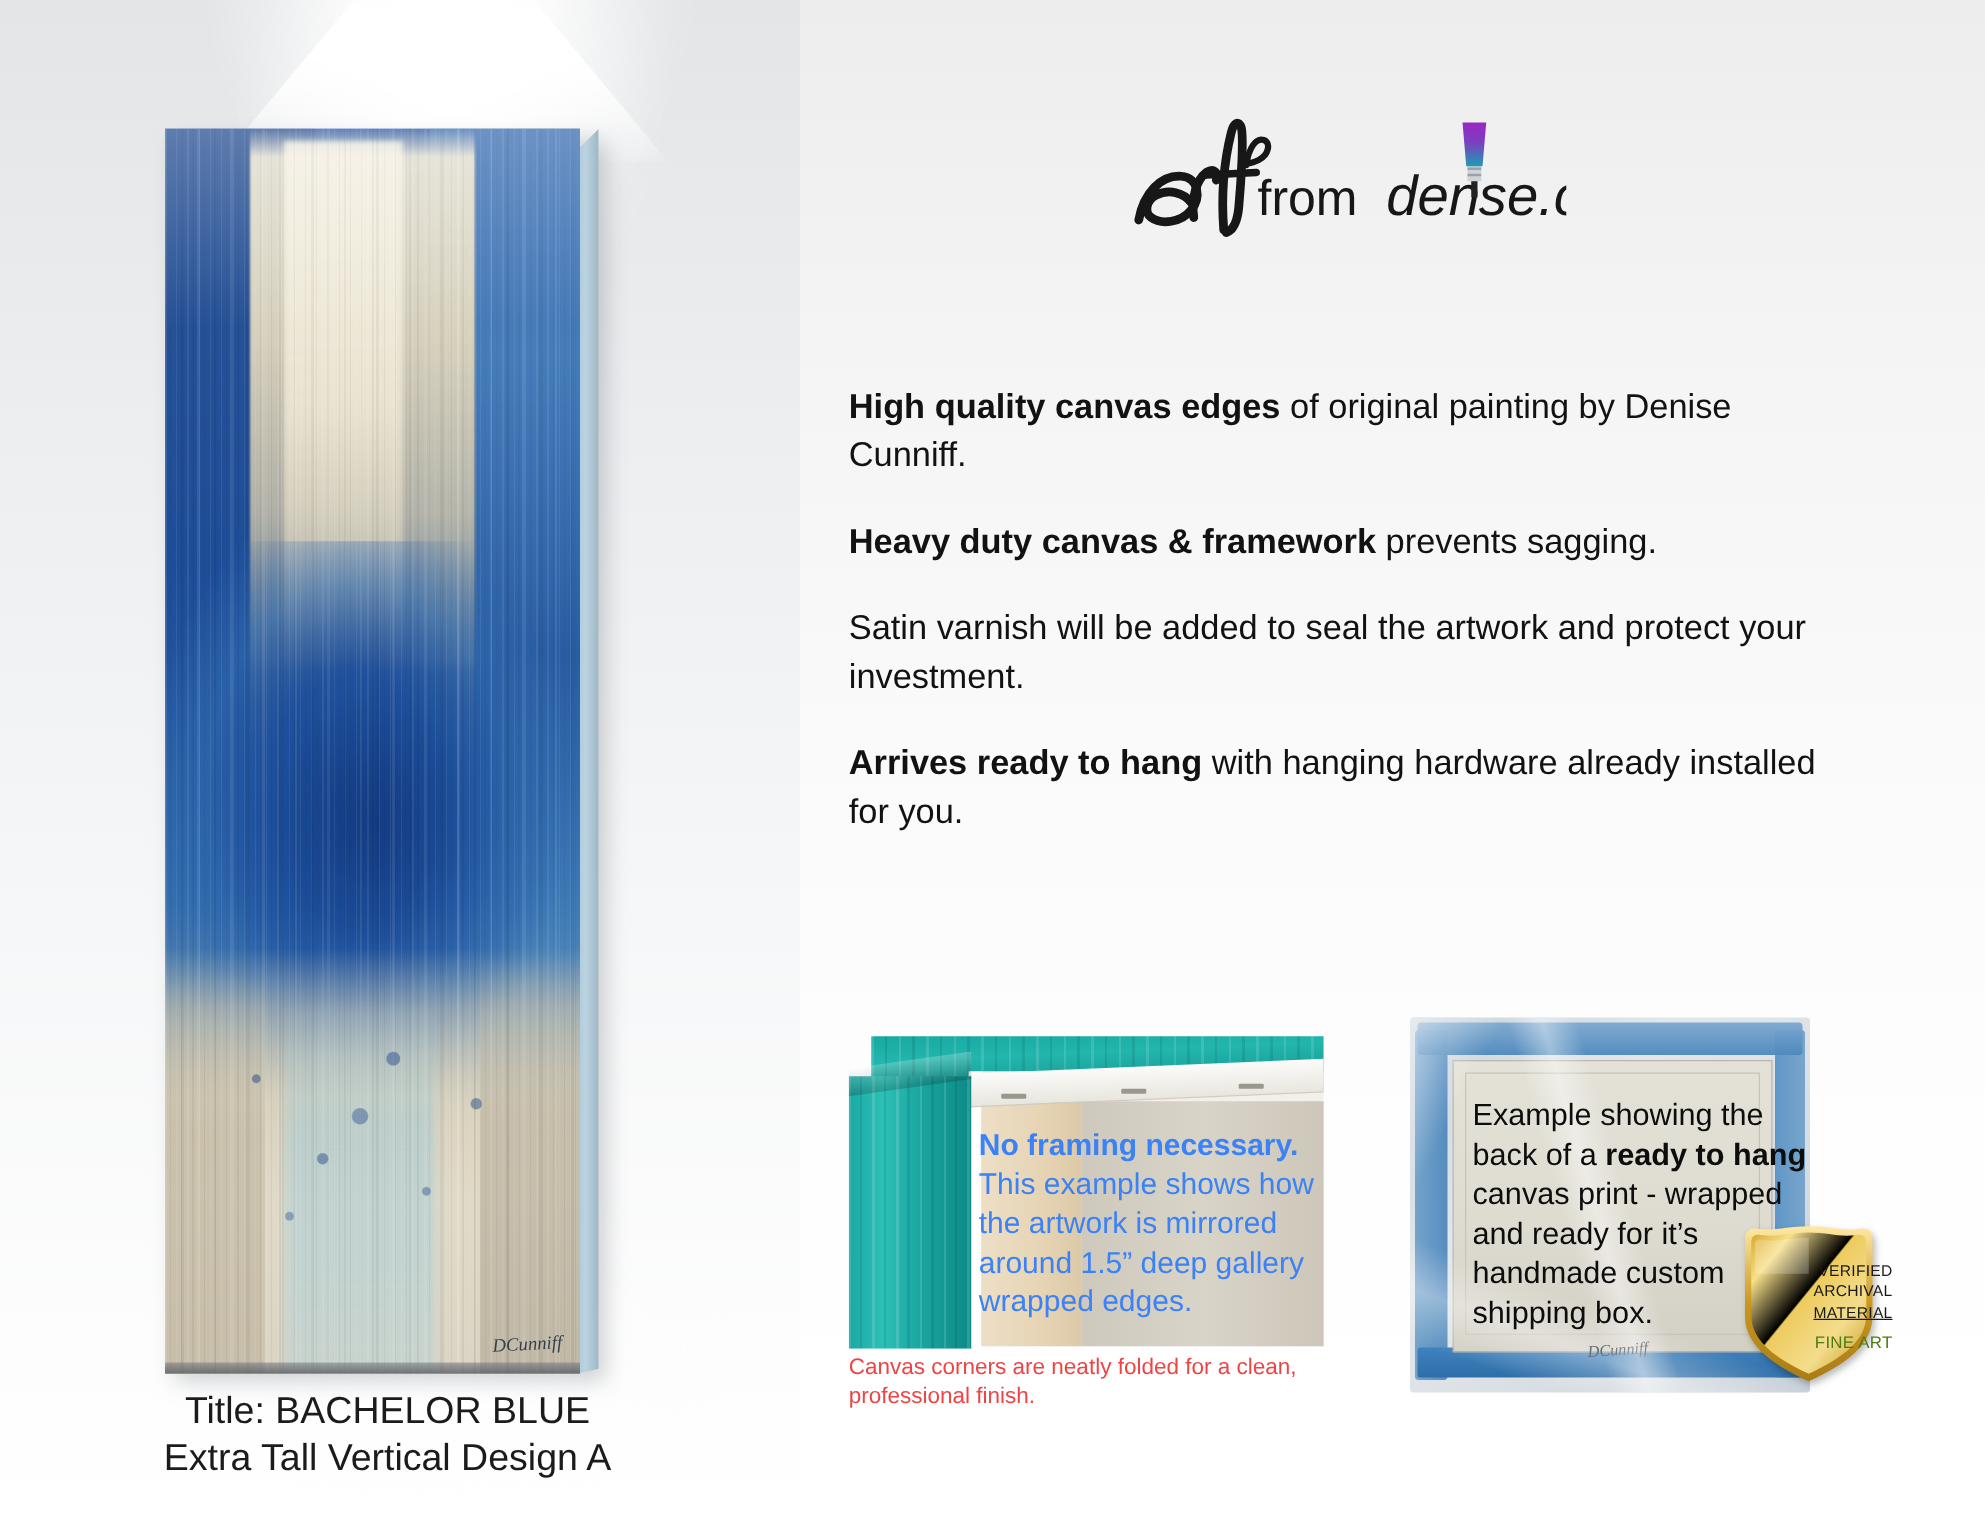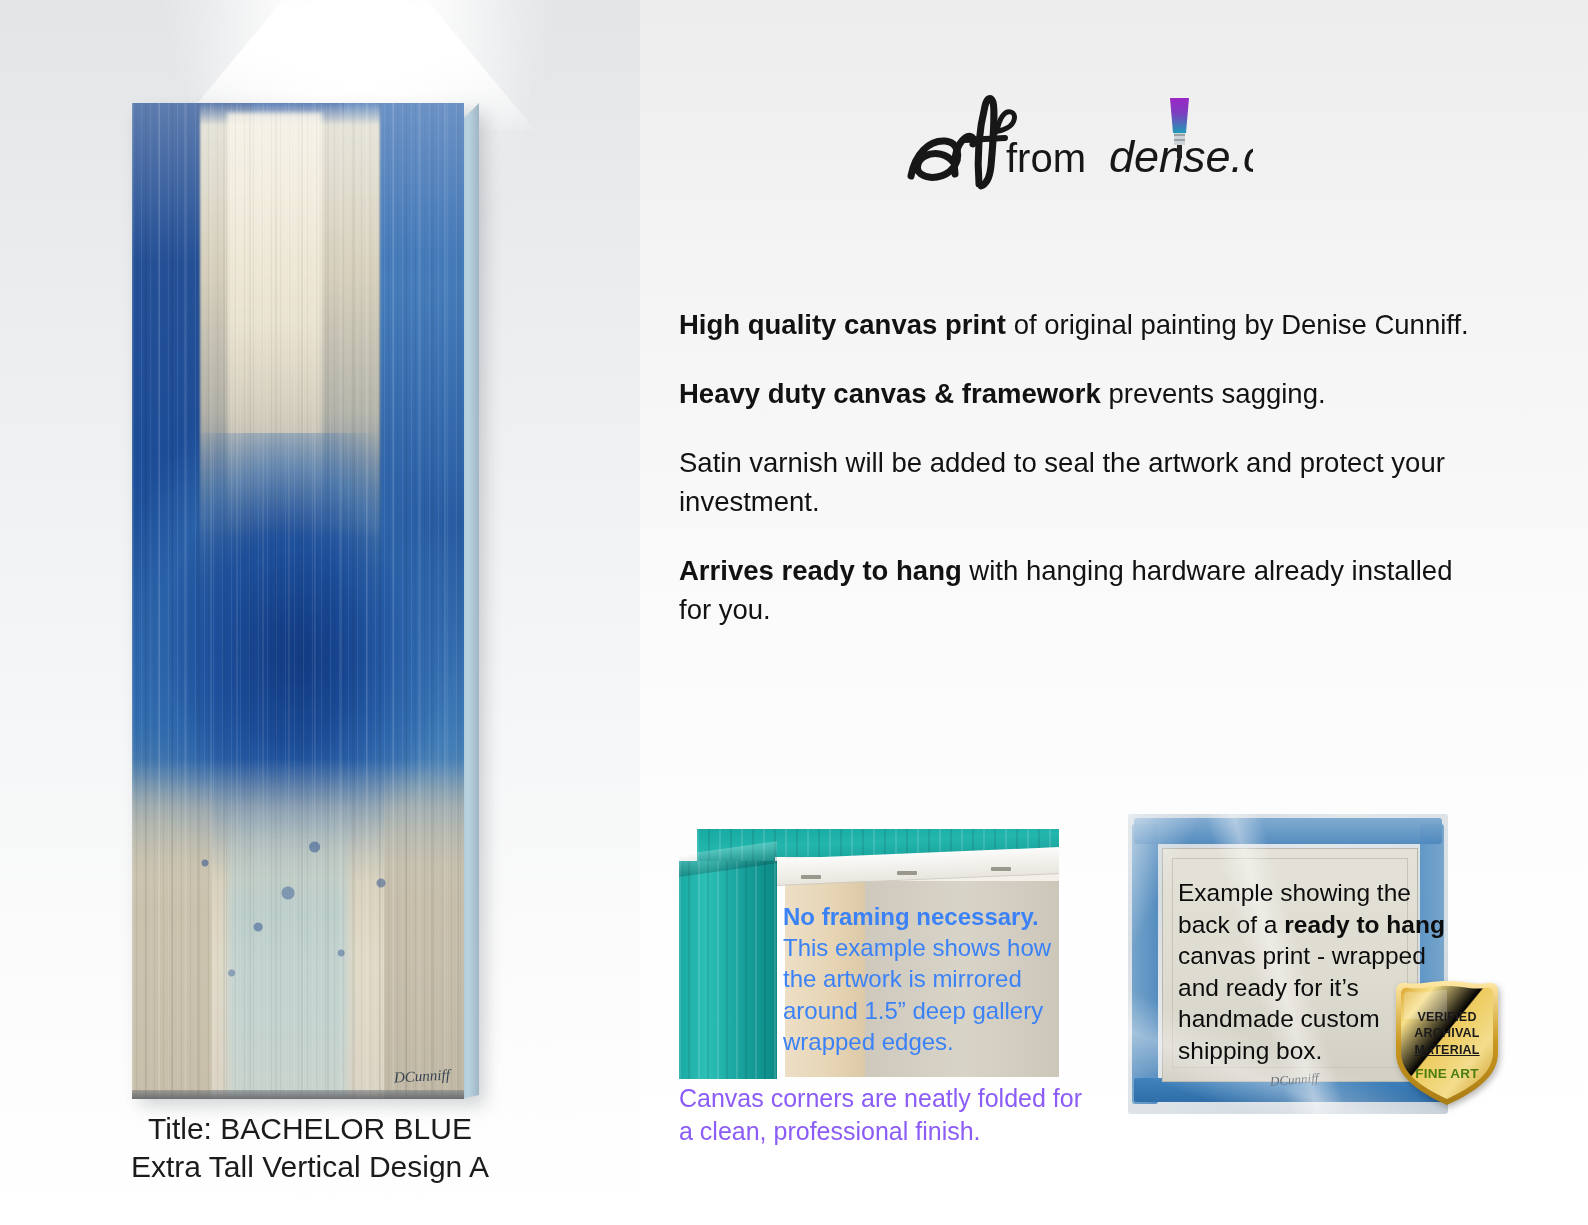--- a/index.html
+++ b/index.html
@@ -216,21 +216,21 @@
     position:absolute;left:186px;top:52px;width:194px;height:196px;
     background:linear-gradient(to right,#cfc9bd,#d9d4c8 50%,#cdc7ba);
   }
   .pl-text{
     position:absolute;left:104px;top:72px;width:276px;
     font-size:24px;line-height:1.30;color:#3b82f6;
   }
   .pl-text b{font-weight:bold;}
   .photo-left-caption{
     position:absolute;left:679px;top:1082px;width:420px;
-    font-size:25px;line-height:1.30;color:#8b5cf6;
+    font-size:18px;line-height:1.30;color:#ef4444;
   }
 
   .photo-right{position:absolute;left:1128px;top:814px;width:320px;height:300px;}
   .pr-wrap{
     position:absolute;inset:0;
     background:linear-gradient(135deg,#c9d3dc 0%,#e2e7ea 35%,#d6dde2 70%,#c4ced7 100%);
     border-radius:3px;
   }
   .pr-blue-t{position:absolute;left:6px;top:4px;width:308px;height:26px;
     background:linear-gradient(to bottom,#7ca8cf,#4e88bd);border-radius:3px;opacity:.95;}
@@ -262,22 +262,22 @@
   .pr-text{
     position:absolute;left:1178px;top:877px;width:268px;
     font-size:24.5px;line-height:1.29;color:#0d0d0d;
   }
   .pr-text b{font-weight:bold;text-align:center;}
 
   
   .badge{position:absolute;left:1390px;top:979px;width:114px;height:128px;}
   .badge svg{display:block;filter:drop-shadow(2px 3px 3px rgba(0,0,0,.28));}
   .badge-txt{
-    position:absolute;left:0;top:30px;width:114px;text-align:center;
-    font-size:12.5px;font-weight:bold;line-height:1.30;color:#1a1a1a;letter-spacing:.2px;
+    position:absolute;left:10px;top:30px;width:114px;text-align:right;
+    font-size:12.5px;font-weight:normal;line-height:1.30;color:#1a1a1a;letter-spacing:.2px;
   }
   .badge-txt .u{text-decoration:underline;}
   .badge-txt .fa{color:#4d7c0f;display:block;margin-top:7px;font-size:13.5px;}
 </style>
 </head>
 <body>
 
 <div id="stage">
   <div class="wall"></div>
   <div class="wall-right"></div>
@@ -343,21 +343,21 @@
           <stop offset="0%" stop-color="#9b27c4"></stop>
           <stop offset="45%" stop-color="#7b3fbf"></stop>
           <stop offset="100%" stop-color="#1f9bb5"></stop>
         </linearGradient>
       </defs>
     </g>
   </svg>
 </div>
 
 <div class="copy">
-  <p><b>High quality canvas print</b><span> of original painting by Denise Cunniff.</span></p>
+  <p><b>High quality canvas edges</b><span> of original painting by Denise Cunniff.</span></p>
   <p><b>Heavy duty canvas &amp; framework</b><span> prevents sagging.</span></p>
   <p><span>Satin varnish will be added to seal the artwork and protect your investment.</span></p>
   <p><b>Arrives ready to hang</b><span> with hanging hardware already installed for you.</span></p>
 </div>
 
 <div class="photo-left">
   <div class="pl-inner">
     <div class="pl-topstrip">
         <div class="tx"></div>
       </div>

